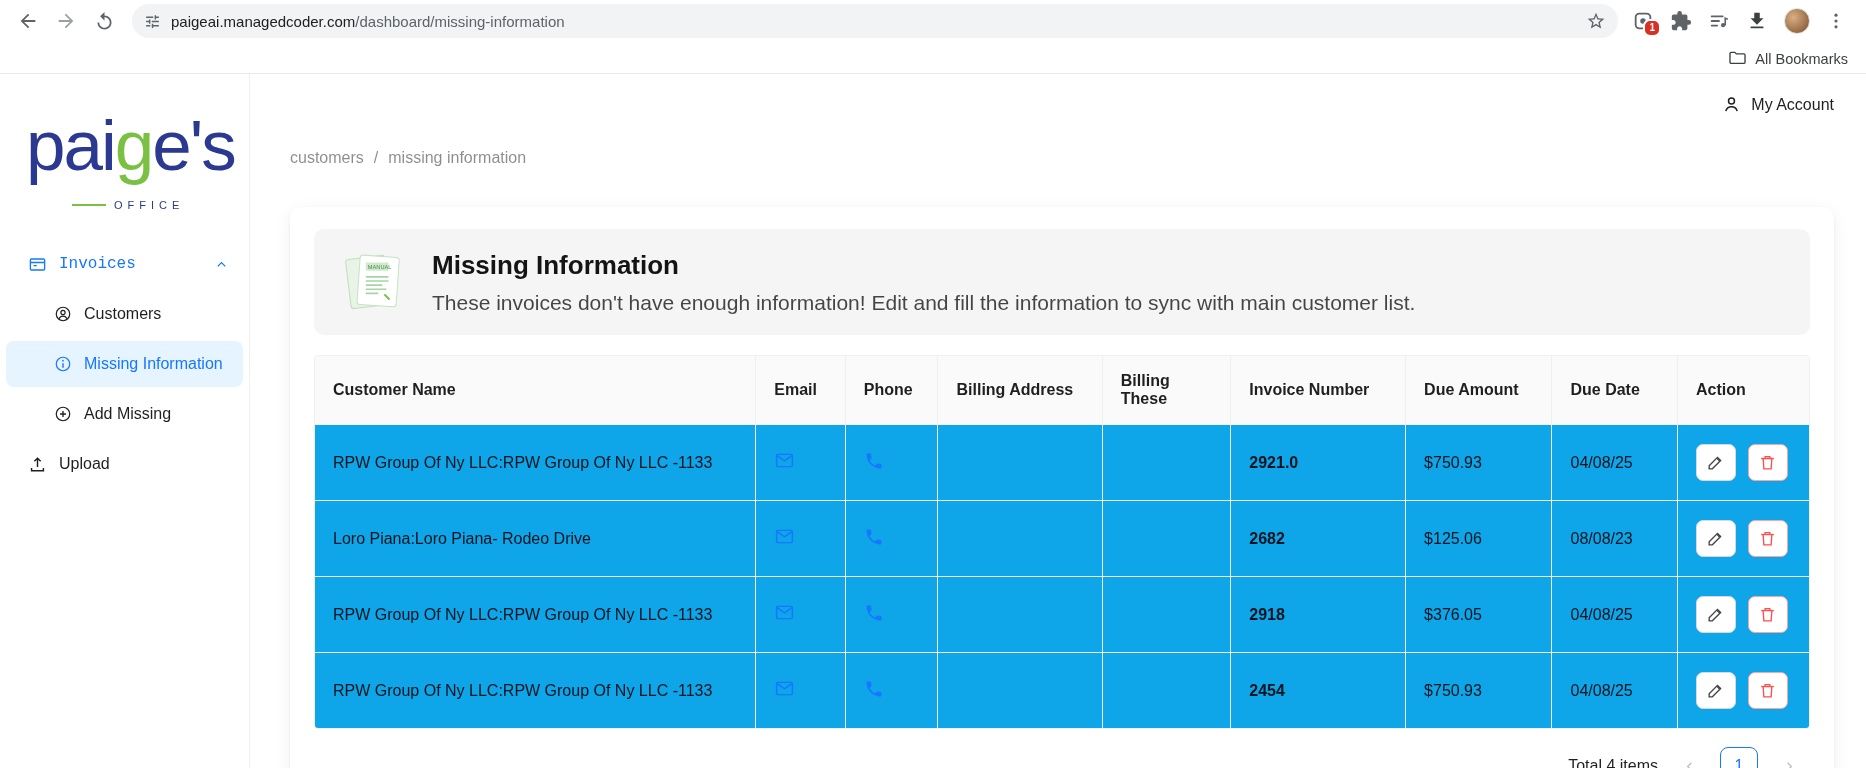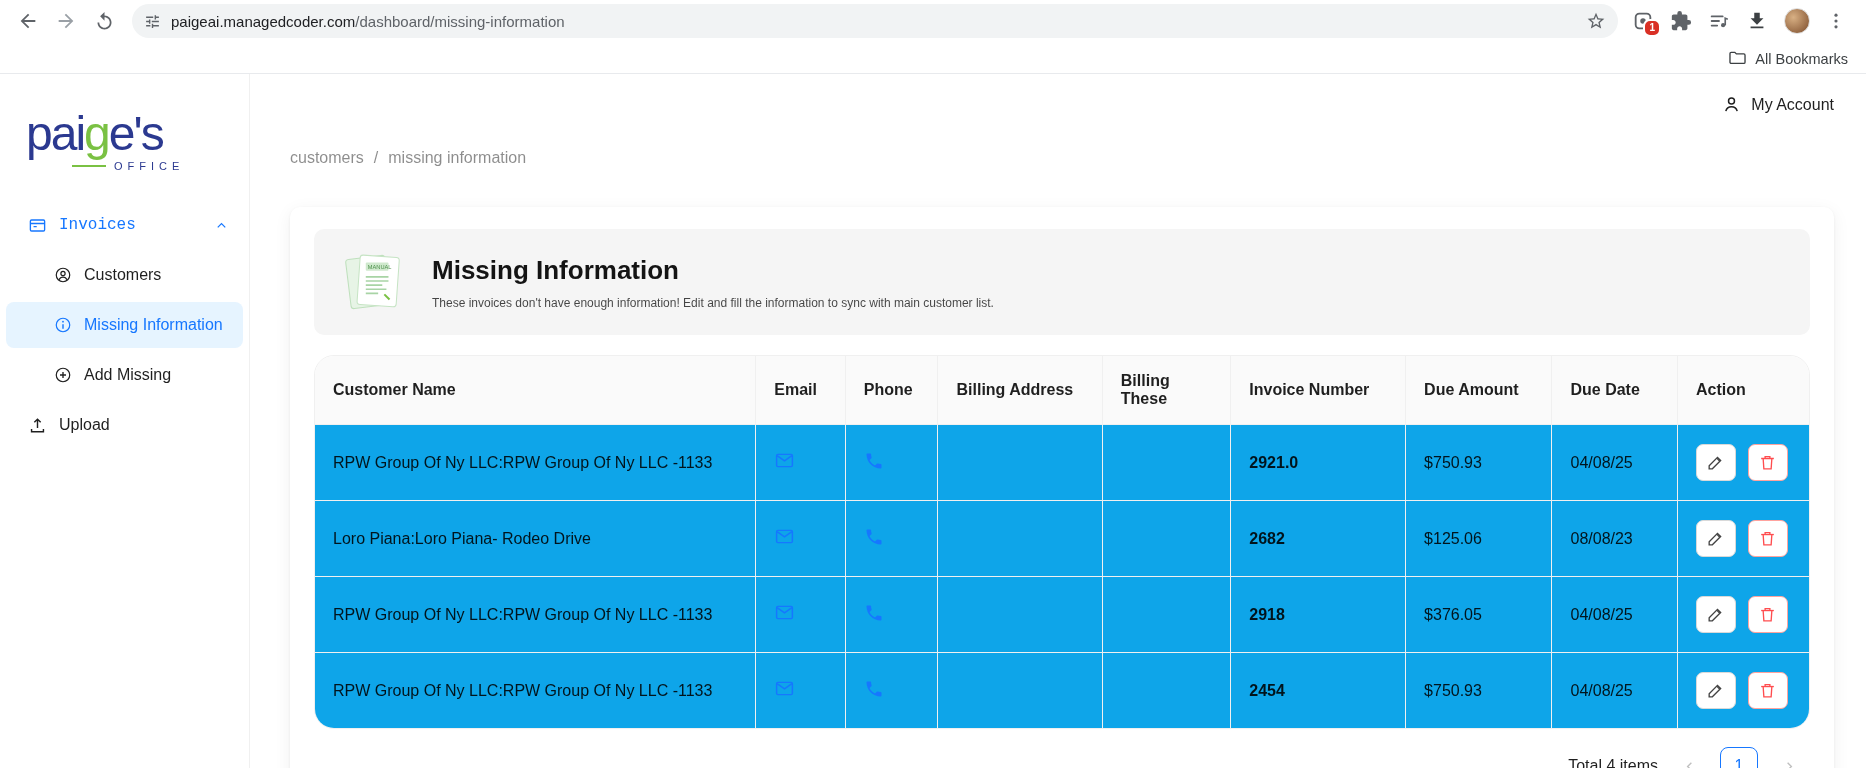--- a/index.html
+++ b/index.html
@@ -24,23 +24,23 @@
   .tool-icon { position:relative; cursor:pointer; display:flex; align-items:center; justify-content:center; }
   .badge { position:absolute; right:-7px; bottom:-5px; background:var(--badge-red,#d93025); color:#fff; font-size:10px; line-height:1; border-radius:7px; padding:2px 4px; border:2px solid #fff; font-weight:bold; }
   .avatar { width:26px; height:26px; border-radius:50%; background:radial-gradient(circle at 35% 35%, #d8b084, #7b4b2a); border:1px solid #e0e0e0; cursor:pointer; }
   .bookmarksbar { height:32px; background:#fff; display:flex; justify-content:flex-end; align-items:center; padding:0 18px; gap:8px; border-bottom:1px solid #e8eaed; flex-shrink:0; }
   .all-bookmarks { display:flex; align-items:flex-end; gap:8px; font-size:14.5px; color:#3c4043; cursor:pointer; }
 
   
   .app { flex:1; display:flex; min-height:0; background:#fff; }
   .sidebar { width:250px; flex-shrink:0; border-right:1px solid #f0f0f0; padding-top:28px; background:#fff; }
   .logo { padding:8px 24px 30px 26px; cursor:pointer; }
-  .logo-text { font-size:48px; letter-spacing:-2px; color:var(--logo-navy,#2b3990); line-height:1; }
+  .logo-text { font-size:71px; letter-spacing:-2px; color:var(--logo-navy,#2b3990); line-height:1; }
   .logo-text .green { color:var(--logo-green,#7ac143); }
-  .logo-sub { display:flex; align-items:center; gap:8px; margin:2px 0 0 46px; }
+  .logo-sub { display:flex; align-items:center; gap:8px; margin:18px 0 0 46px; }
   .logo-line { width:34px; height:2px; background:var(--logo-green,#7ac143); }
   .logo-sub span { font-size:11px; letter-spacing:5px; color:var(--logo-navy,#2b3990); }
 
   .menu { display:flex; flex-direction:column; gap:4px; padding:0 6px; }
   .menu-item { height:46px; display:flex; align-items:center; gap:12px; padding:0 14px 0 22px; font-size:16px; border-radius:8px; cursor:pointer; color:rgba(0,0,0,0.88); }
   .menu-item .grow { flex:1; }
   .menu-item.parent { color:var(--accent,#1677ff);font-family:Liberation Mono, monospace; }
   .menu-item.sub { padding-left:48px; }
   .menu-item.active { background:var(--active-item-bg,#e6f4ff); color:var(--accent,#1677ff); }
   .menu-item svg { flex-shrink:0; }
@@ -48,23 +48,23 @@
   main { flex:1; min-width:0; padding:20px 32px 0 40px; background:#fff; }
   .account-row { display:flex; justify-content:flex-end; }
   .account { display:flex; align-items:center; gap:9px; font-size:16px; color:#1f1f1f; cursor:pointer; }
 
   .breadcrumb { margin-top:34px; display:flex; align-items:center; gap:10px; font-size:16px; color:rgba(0,0,0,0.45); }
   .breadcrumb .crumb { cursor:pointer; }
 
   .card { margin-top:40px; background:#fff; border-radius:10px; padding:22px 24px 12px; box-shadow:0 1px 3px rgba(0,0,0,0.06), 0 4px 18px rgba(0,0,0,0.06); }
   .card-header { background:#f5f5f5; border-radius:10px; padding:20px 26px; display:flex; align-items:center; gap:26px; }
   .card-header h1 { font-size:26px; font-weight:700; color:#141414; margin-bottom:10px; }
-  .card-header p { font-size:12px; color:rgba(0,0,0,0.72); }
-
-  .table-wrap { margin-top:20px; border:1px solid #f0f0f0; border-radius:20px; overflow:hidden; }
+  .card-header p { font-size:21px; color:rgba(0,0,0,0.72); }
+
+  .table-wrap { margin-top:20px; border:1px solid #f0f0f0; border-radius:4px; overflow:hidden; }
   table { width:100%; border-collapse:collapse; font-size:16px; table-layout:fixed; }
   th { background:#fafafa; text-align:left; font-weight:700; color:rgba(0,0,0,0.88); padding:16px 18px; border-bottom:1px solid #f0f0f0; }
   td { background:#0ea5e9; padding:19px 18px; border-bottom:1px solid #f0f0f0; color:rgba(0,0,0,0.88); overflow:hidden; }
   th:not(:last-child), td:not(:last-child) { border-right:1px solid #f0f0f0; }
   tbody tr:last-child td { border-bottom:none; }
   td.bold { font-weight:700; }
   .icon-link { background:none; border:none; cursor:pointer; padding:0; }
 
   .actions { display:flex; gap:12px; }
   .action-btn { width:40px; height:37px; border-radius:7px; background:#fff; display:flex; align-items:center; justify-content:center; cursor:pointer; }

